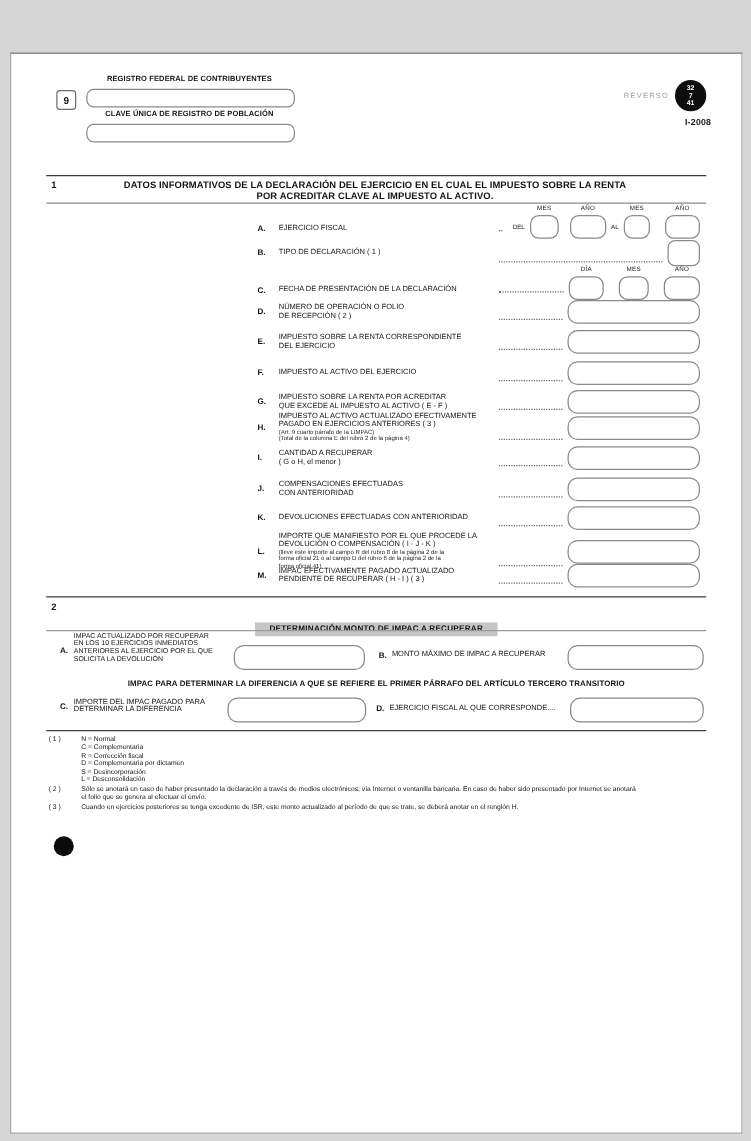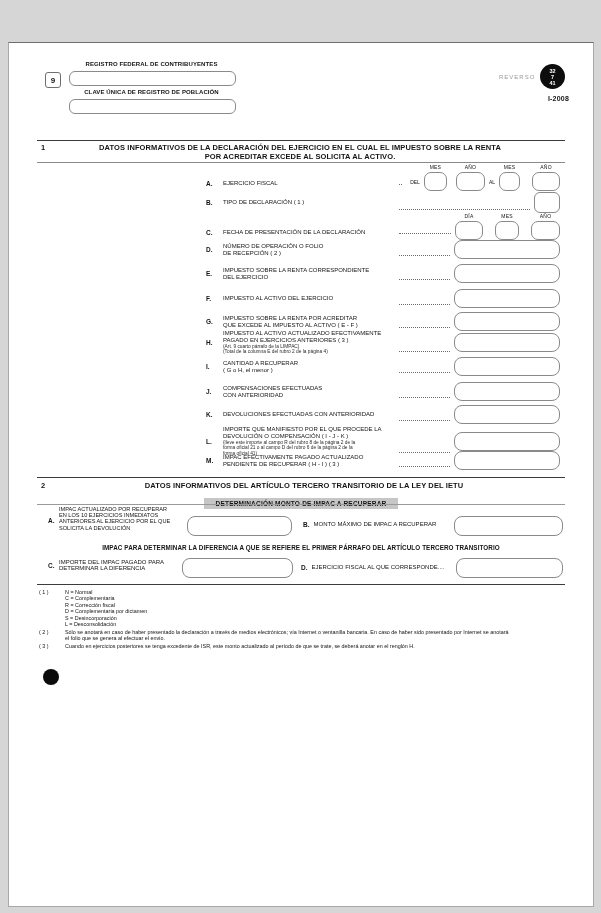--- a/index.html
+++ b/index.html
@@ -65,21 +65,21 @@
       <span>32</span>
       <span>7</span>
       <span>41</span>
     </div>
     <div class="abs formcode" style="left:522px;top:52px;width:38px;text-align:right;">I-2008</div>
 
     <div class="abs rule" style="left:28px;top:97px;width:528px;"></div>
     <div class="abs secnum" style="left:32px;top:100px;">1</div>
     <div class="abs sectitle" style="left:56px;top:100px;width:470px;">
       <span>DATOS INFORMATIVOS DE LA DECLARACIÓN DEL EJERCICIO EN EL CUAL EL IMPUESTO SOBRE LA RENTA</span><br>
-      <span>POR ACREDITAR EXCEDE AL SOLICITA  AL  ACTIVO.</span>
+      <span>POR ACREDITAR CLAVE AL IMPUESTO  AL  ACTIVO.</span>
     </div>
     <div class="abs rule" style="left:28px;top:119px;width:528px;border-top-color:#8a8a8a;"></div>
 
     <div class="s1row bend" style="top:121px;">
       <span class="ltr">A.</span>
       <div class="lblblk">
           <div class="lbl">EJERCICIO FISCAL</div>
         </div>
       <div class="leader"></div>
       <span class="joiner">DEL</span>
@@ -229,21 +229,20 @@
       <div class="lblblk">
         <div class="lbl">IMPAC EFECTIVAMENTE PAGADO ACTUALIZADO</div>
         <div class="lbl">PENDIENTE DE RECUPERAR ( H - I ) ( 3 )</div>
       </div>
       <div class="leader"></div>
       <div class="boxlong"></div>
     </div>
 
     <div class="abs rule" style="left:28px;top:434px;width:528px;"></div>
     <div class="abs secnum" style="left:32px;top:438px;">2</div>
-    <div class="abs sectitle" style="left:60px;top:438px;width:470px;">DATOS INFORMATIVOS DEL ARTÍCULO TERCERO TRANSITORIO DE LA LEY DEL IETU</div>
     <div class="abs" style="left:0;top:449px;width:584px;text-align:center;">
       <span class="graybar">DETERMINACIÓN MONTO DE IMPAC A RECUPERAR</span>
     </div>
     <div class="abs rule" style="left:28px;top:461px;width:528px;border-top-color:#9a9a9a;"></div>
 
     <div class="abs s2ltr" style="left:39px;top:474px;">A.</div>
     <div class="abs" style="left:50px;top:463px;width:125px;">
       <div class="s2lbl">IMPAC ACTUALIZADO POR RECUPERAR</div>
       <div class="s2lbl">EN LOS 10 EJERCICIOS  INMEDIATOS</div>
       <div class="s2lbl">ANTERIORES AL EJERCICIO POR EL QUE</div>

